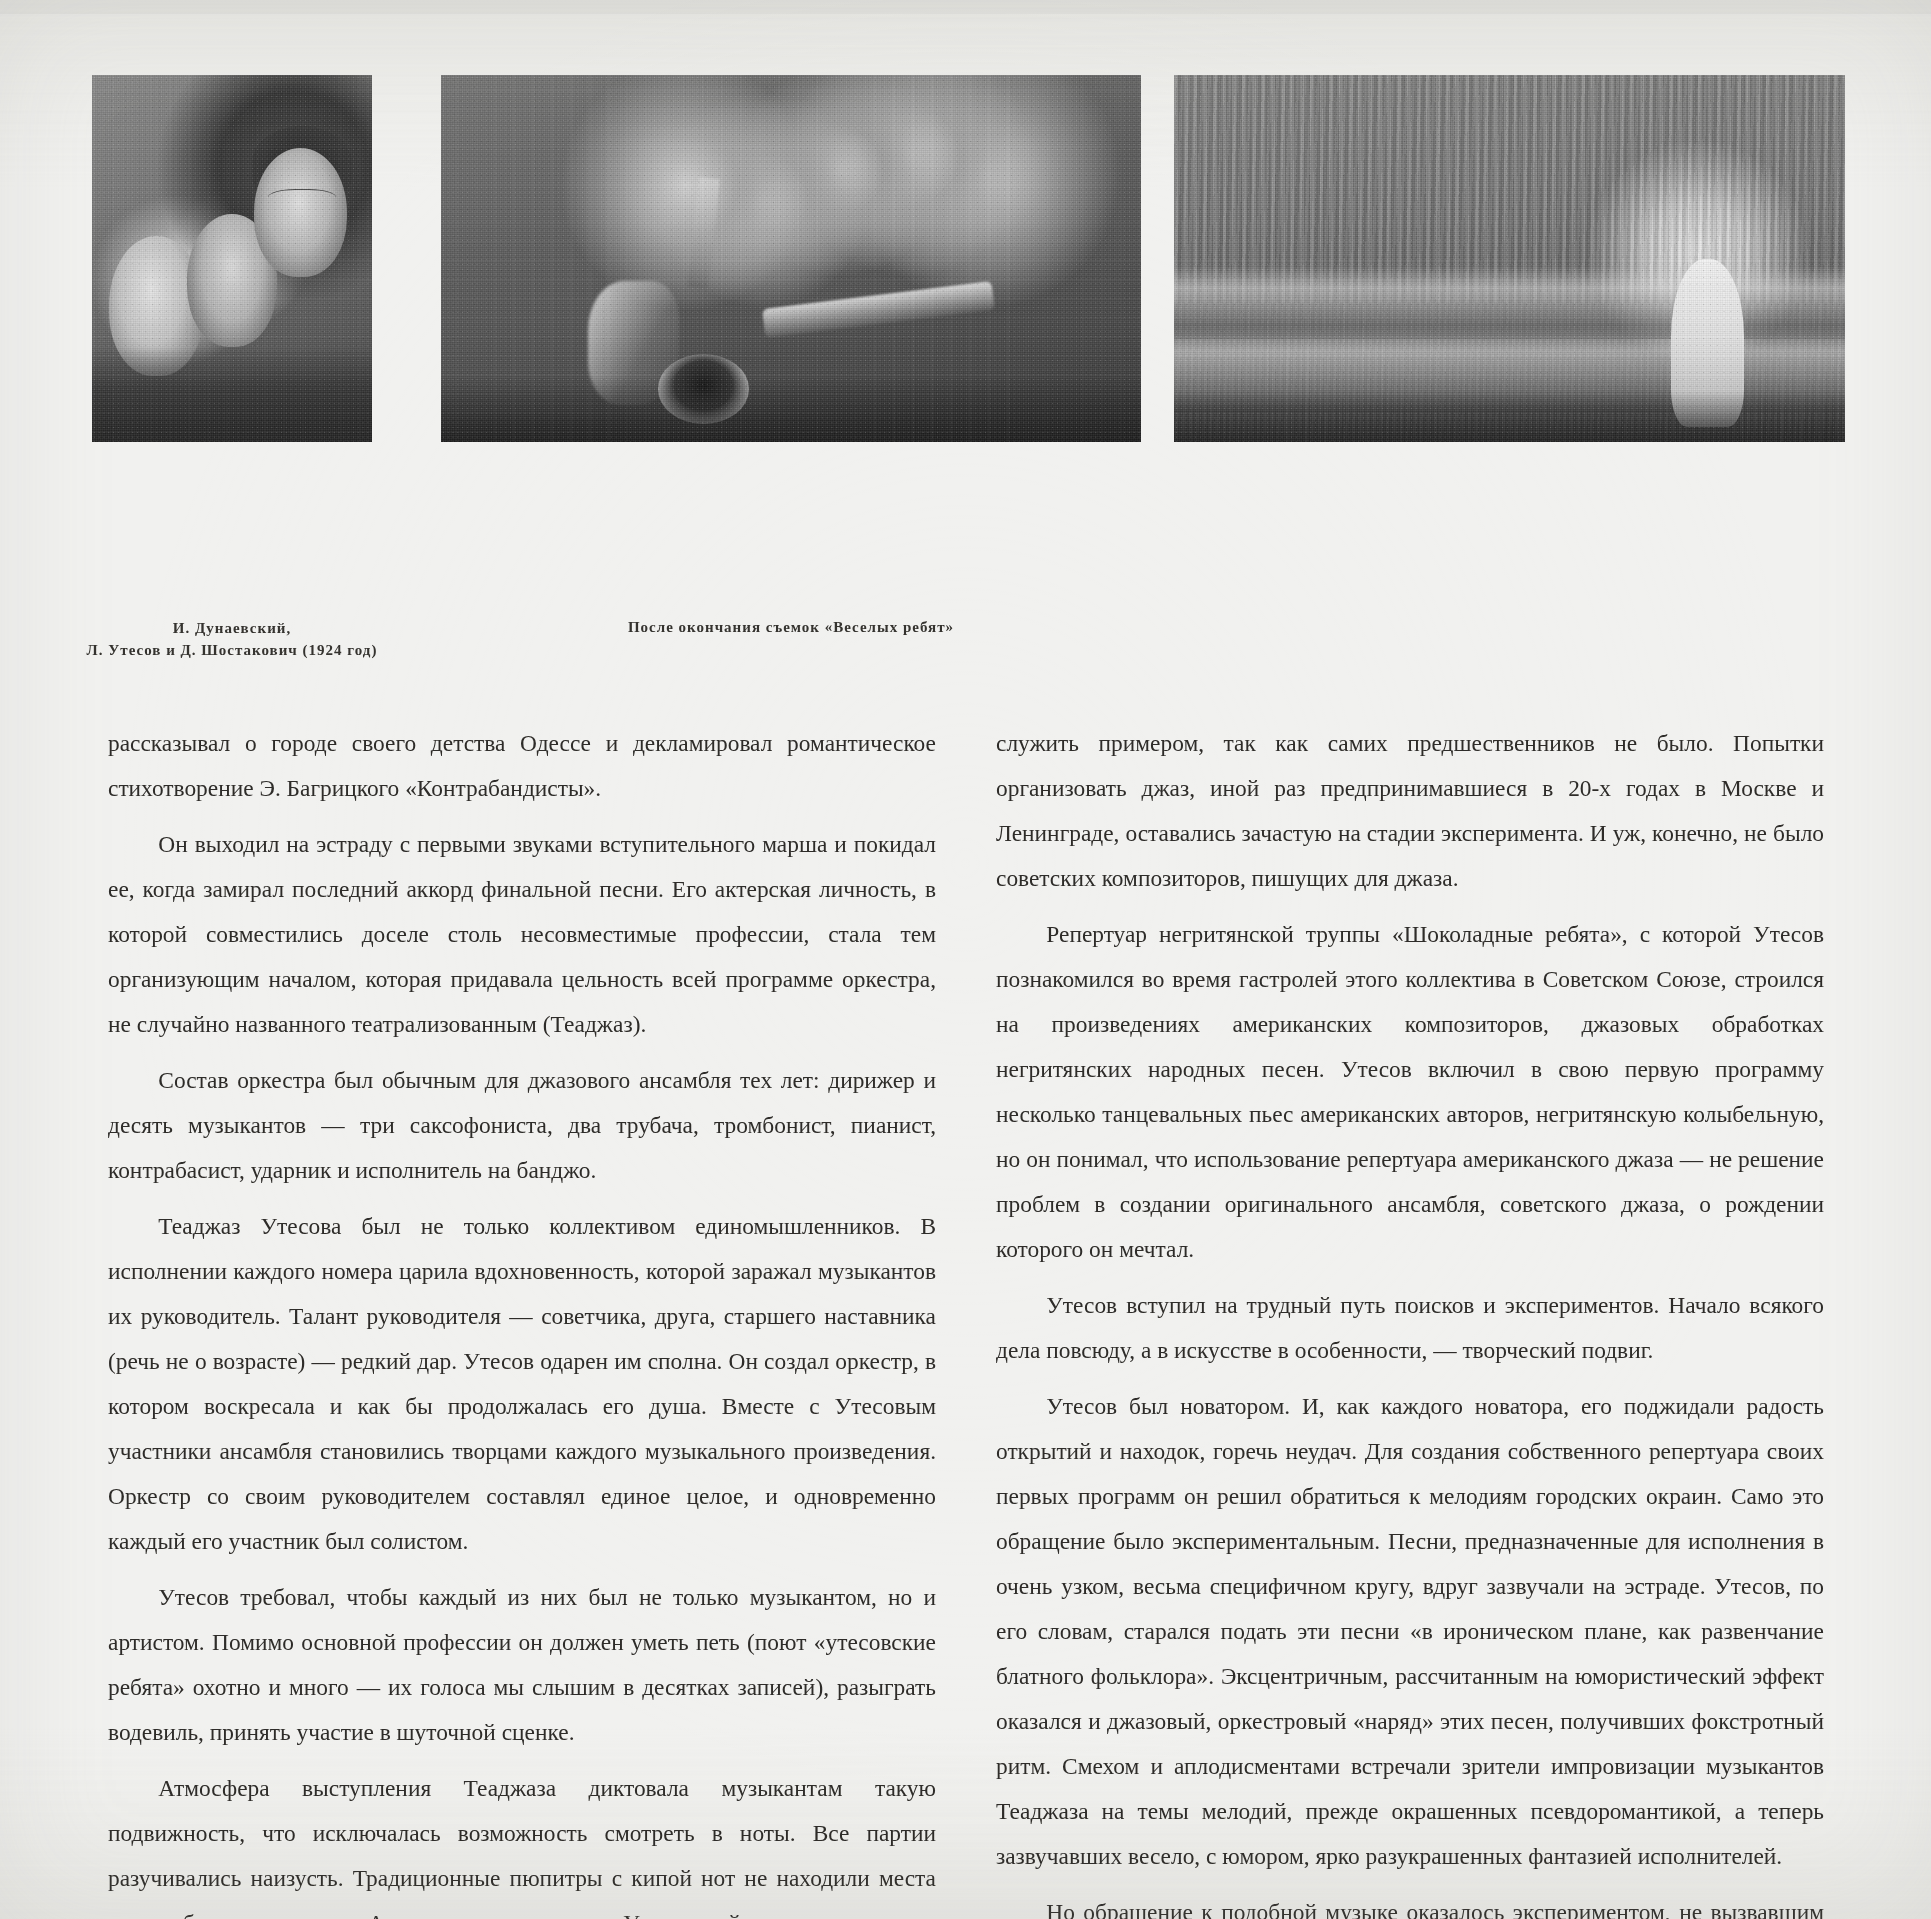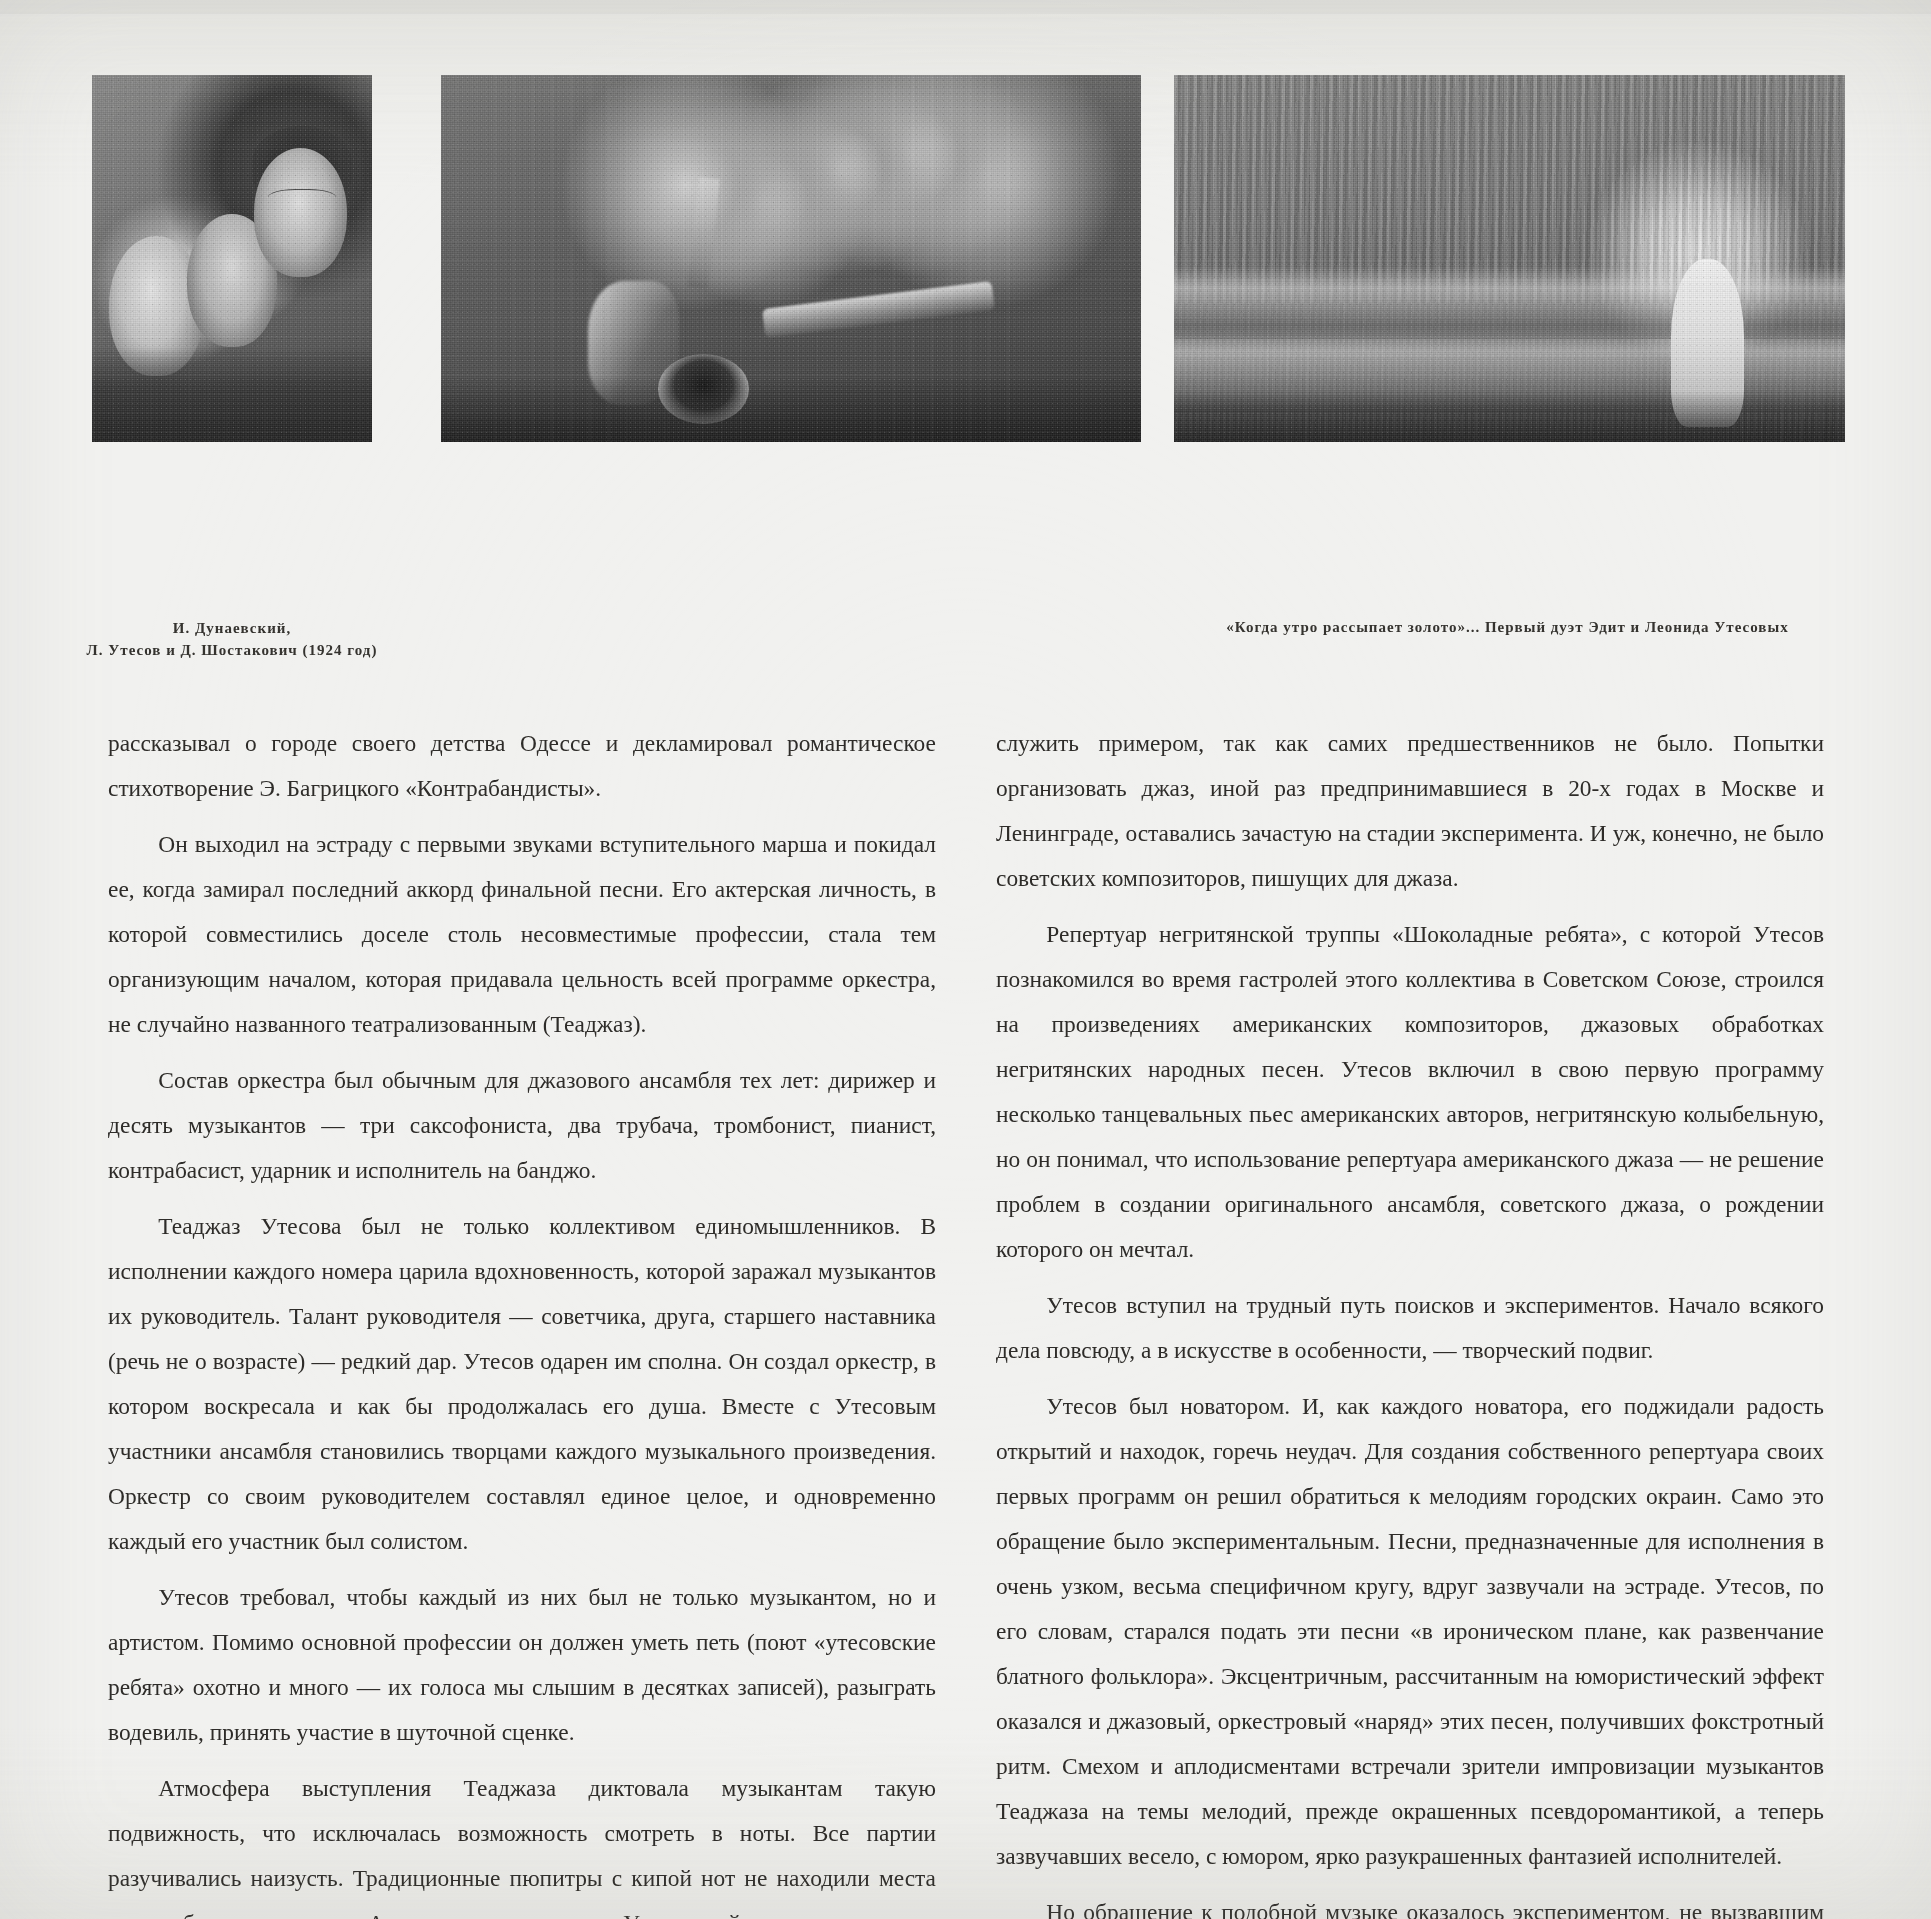--- a/index.html
+++ b/index.html
@@ -285,22 +285,22 @@
       <div class="grain2"></div>
     </div>
 
   </div>
 
   <div class="caption" id="caption-1">
     <div>И. Дунаевский,</div>
     <div>Л. Утесов и Д. Шостакович (1924 год)</div>
   </div>
 
-
-  <div class="caption" id="caption-3">«Когда утро рассыпает золото»... Первый дуэт Эдит и Леонида Утесовых</div>
+  <div class="caption" id="caption-2">После окончания съемок «Веселых ребят»</div>
+
 
   <div class="columns">
     <div class="col" id="col-left">
         <p class="">рассказывал о городе своего детства Одессе и декламировал романтическое стихотворение Э. Багрицкого «Контрабандисты».</p>
         <p class="indent">Он выходил на эстраду с первыми звуками вступительного марша и покидал ее, когда замирал последний аккорд финальной песни. Его актерская личность, в которой совместились доселе столь несовместимые профессии, стала тем организующим началом, которая придавала цельность всей программе оркестра, не случайно названного театрализованным (Теаджаз).</p>
         <p class="indent">Состав оркестра был обычным для джазового ансамбля тех лет: дирижер и десять музыкантов — три саксофониста, два трубача, тромбонист, пианист, контрабасист, ударник и исполнитель на банджо.</p>
         <p class="indent">Теаджаз Утесова был не только коллективом единомышленников. В исполнении каждого номера царила вдохновенность, которой заражал музыкантов их руководитель. Талант руководителя — советчика, друга, старшего наставника (речь не о возрасте) — редкий дар. Утесов одарен им сполна. Он создал оркестр, в котором воскресала и как бы продолжалась его душа. Вместе с Утесовым участники ансамбля становились творцами каждого музыкального произведения. Оркестр со своим руководителем составлял единое целое, и одновременно каждый его участник был солистом.</p>
         <p class="indent">Утесов требовал, чтобы каждый из них был не только музыкантом, но и артистом. Помимо основной профессии он должен уметь петь (поют «утесовские ребята» охотно и много — их голоса мы слышим в десятках записей), разыграть водевиль, принять участие в шуточной сценке.</p>
         <p class="indent">Атмосфера выступления Теаджаза диктовала музыкантам такую подвижность, что исключалась возможность смотреть в ноты. Все партии разучивались наизусть. Традиционные пюпитры с кипой нот не находили места ни на борту парохода «Анюта», ни у плетня «Украинской рапсодии», ни за прилавком «Музыкального магазина» (так назывались музыкальные номера и программы Утесова).</p>
       </div>

